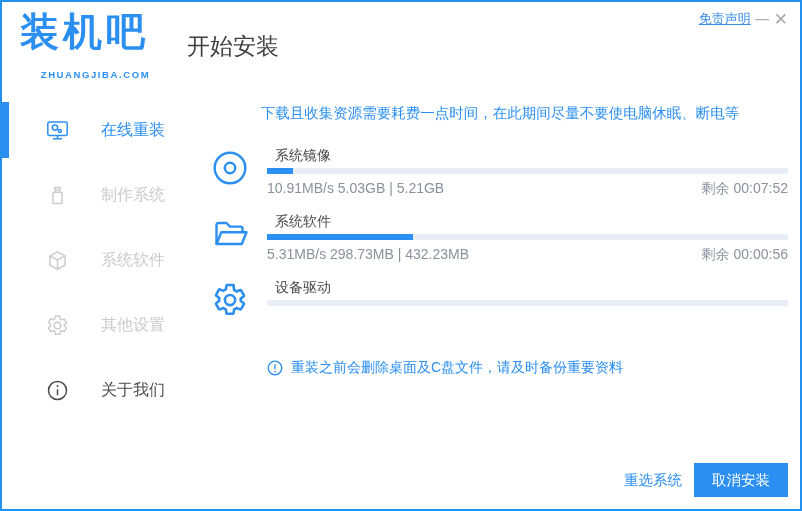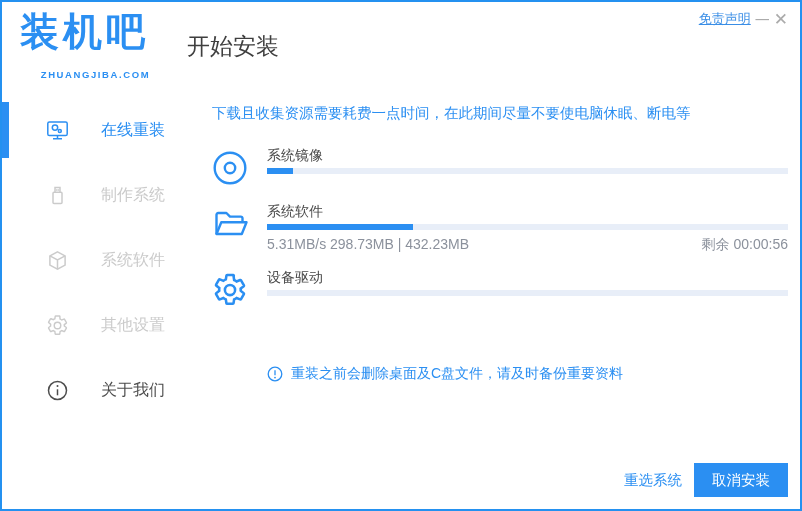--- a/index.html
+++ b/index.html
@@ -95,44 +95,45 @@
     width: 7px; height: 56px;
     background: #2b8ff2;
   }
   .side-item.active { color: #2b8ff2; }
   .side-item.active .indicator { display: block; }
   .side-item.about { color: #4d4d4d; }
   
   main { flex: 1; position: relative; padding: 0 12px 0 25px; }
   .notice {
     margin-top: 14px;
+    text-align: center;
     color: #2b8ff2;
     font-size: 14.5px;
   }
   .tasks { margin-top: 24px; }
   .task { display: flex; gap: 19px; margin-bottom: 17px; }
   .task-icon { width: 36px; height: 36px; color: #2b8ff2; flex: none; margin-top: 3px; }
   .task-icon svg { width: 100%; height: 100%; stroke: currentColor; fill: none; }
   .task-body { flex: 1; min-width: 0; }
-  .task-title { font-size: 14px; color: #4a4a4a; line-height: 16px; }
+  .task-title { font-size: 14px; color: #4a4a4a; line-height: 16px; margin-left: 8px; }
   .bar { height: 6px; background: #e8eef8; margin-top: 5px; overflow: hidden; }
   .bar-fill { height: 100%; width: 0; background: #2b8ff2; }
   .task-meta {
     display: flex;
     justify-content: space-between;
     margin-top: 6px;
     font-size: 14px;
     color: #8b919c;
     line-height: 16px;
   }
   .note {
     display: flex;
     align-items: center;
     gap: 8px;
-    margin-top: 57px;
+    margin-top: 41px;
     margin-left: 55px;
     color: #2b8ff2;
     font-size: 14px;
   }
   .note svg { width: 16px; height: 16px; stroke: #2b8ff2; fill: none; flex: none; }
   .footer {
     position: absolute;
     right: 12px;
     bottom: 12px;
     display: flex;
@@ -239,20 +240,24 @@
             <svg viewBox="0 0 36 36" stroke-width="2.4">
                 <circle cx="18" cy="18" r="15.3"></circle>
                 <circle cx="18" cy="18" r="5.2"></circle>
               </svg>
           </div>
           <div class="task-body">
             <div class="task-title">系统镜像</div>
             <div class="bar">
               <div class="bar-fill" style="width: 5%;"></div>
             </div>
+            <div class="task-meta">
+              <span>10.91MB/s 5.03GB | 5.21GB</span>
+              <span>剩余 00:07:52</span>
+            </div>
           </div>
         </div>
 
         <div class="task">
           <div class="task-icon">
             <svg viewBox="0 0 36 36" stroke-width="2.4" stroke-linejoin="round">
                 <path d="M4.5 28V8.7a1.7 1.7 0 011.7-1.7h8.2l3.6 3.6h10.8a1.7 1.7 0 011.7 1.7v3.2"></path>
                 <path d="M4.5 28l4.8-11.8h25.2L29.8 28H4.5z"></path>
               </svg>
           </div>

